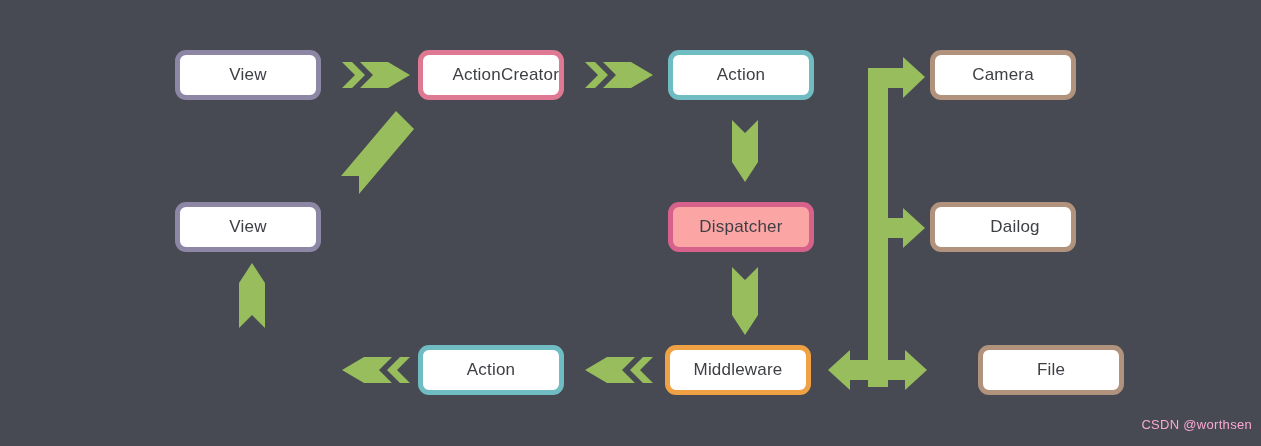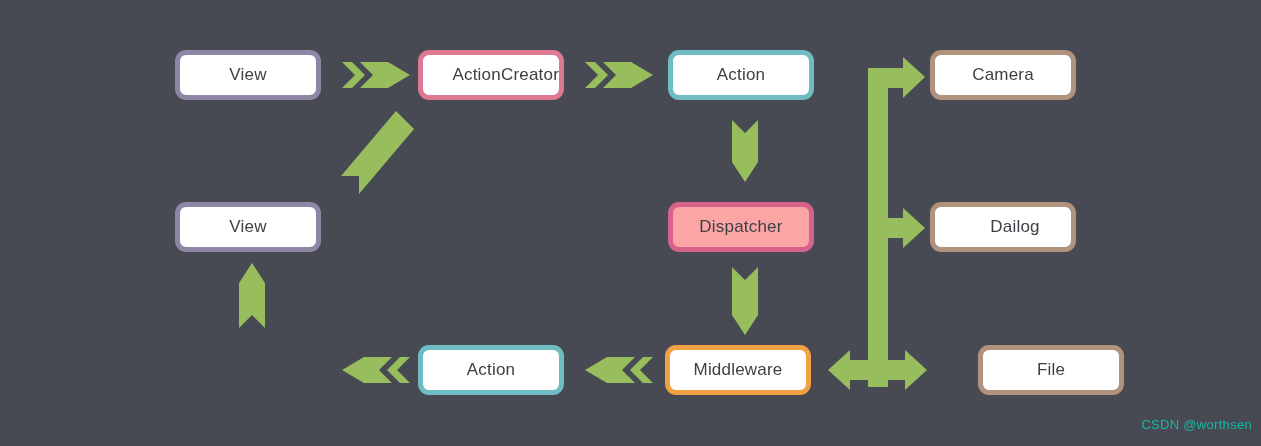--- a/index.html
+++ b/index.html
@@ -94,14 +94,14 @@
   <div class="node n-action-bottom" style="border-color: rgb(111, 188, 195); background-color: rgb(255, 255, 255);">
     <span>Action</span>
   </div>
   <div class="node n-middleware" style="border-color: rgb(240, 161, 68); background-color: rgb(255, 255, 255);">
     <span>Middleware</span>
   </div>
   <div class="node n-file" style="border-color: rgb(176, 146, 125); background-color: rgb(255, 255, 255);">
     <span>File</span>
   </div>
 
-  <div class="watermark" style="color: #14b8a6;">CSDN @worthsen</div>
+  <div class="watermark" style="color: #f9a8d4;">CSDN @worthsen</div>
 </div>
 
 </body></html>

